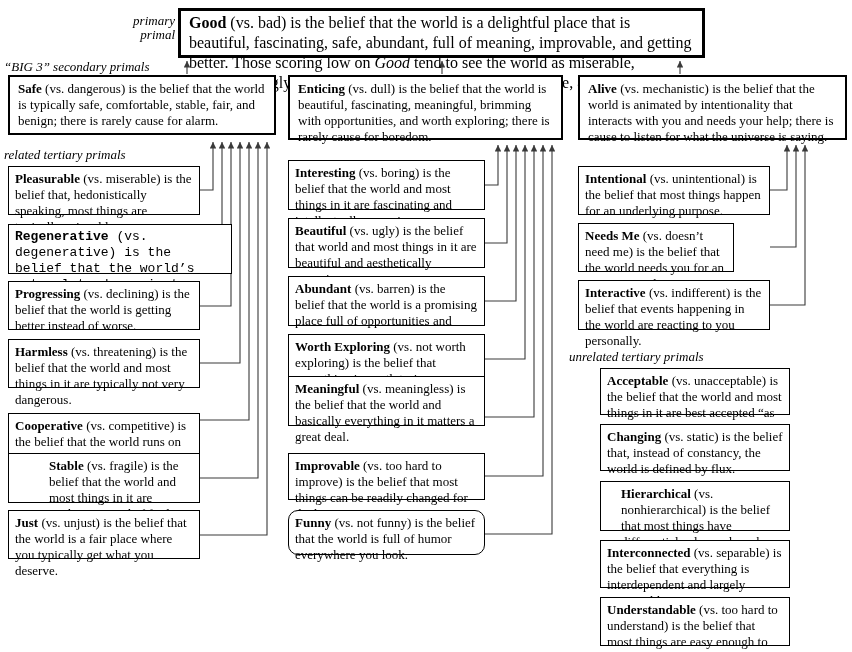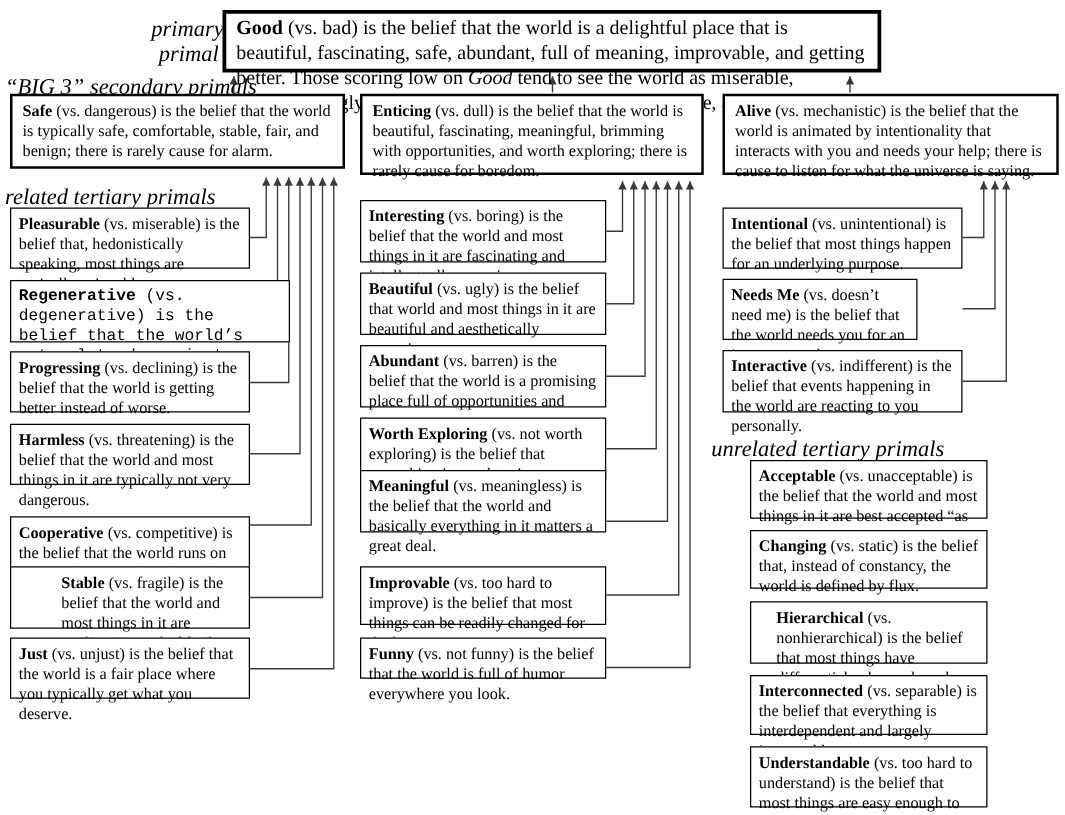--- a/index.html
+++ b/index.html
@@ -11,21 +11,21 @@
   .box {
     position:absolute; box-sizing:border-box; background:#fff;
     border:1px solid #000; padding:4px 6px;
     font-size:13px; line-height:1.24; letter-spacing:0;
   }
   .box .b { font-weight:bold; }
   .box i { font-style:italic; }
   .primary { border-width:3px; padding:2px 8px; font-size:16px; line-height:1.26; }
   .sec { border-width:2px; padding:4px 8px; }
   .lbl {
-    position:absolute; font-style:italic; font-size:18px; line-height:1.1;
+    position:absolute; font-style:italic; font-size:13px; line-height:1.1;
     white-space:pre-line;
   }
   .lbl-primary { width:54px; text-align:right; }
 </style>
 </head>
 <body>
 
 <div class="canvas">
 
   <svg class="connectors" viewBox="0 0 852 652" fill="none" stroke="#3a3a3a" stroke-width="1.1">
@@ -116,21 +116,21 @@
   </div>
   <div class="box" style="left:288px;top:334px;width:197px;height:50px;">
     <span class="b">Worth Exploring</span><span> (vs. not worth exploring) is the belief that everything is worth trying or doing, at least once.</span>
   </div>
   <div class="box" style="left:288px;top:376px;width:197px;height:50px;">
     <span class="b">Meaningful</span><span> (vs. meaningless) is the belief that the world and basically everything in it matters a great deal.</span>
   </div>
   <div class="box" style="left:288px;top:453px;width:197px;height:47px;">
     <span class="b">Improvable</span><span> (vs. too hard to improve) is the belief that most things can be readily changed for the better.</span>
   </div>
-  <div class="box" style="left:288px;top:510px;width:197px;height:33px;">
+  <div class="box" style="left:288px;top:510px;width:197px;height:45px;border-radius:10px;">
     <span class="b">Funny</span><span> (vs. not funny) is the belief that the world is full of humor everywhere you look.</span>
   </div>
 
   <div class="box" style="left:578px;top:166px;width:192px;height:49px;">
     <span class="b">Intentional</span><span> (vs. unintentional) is the belief that most things happen for an underlying purpose.</span>
   </div>
   <div class="box" style="left:578px;top:223px;width:156px;height:49px;">
     <span class="b">Needs Me</span><span> (vs. doesn’t need me) is the belief that the world needs you for an important task.</span>
   </div>
   <div class="box" style="left:578px;top:280px;width:192px;height:50px;">

